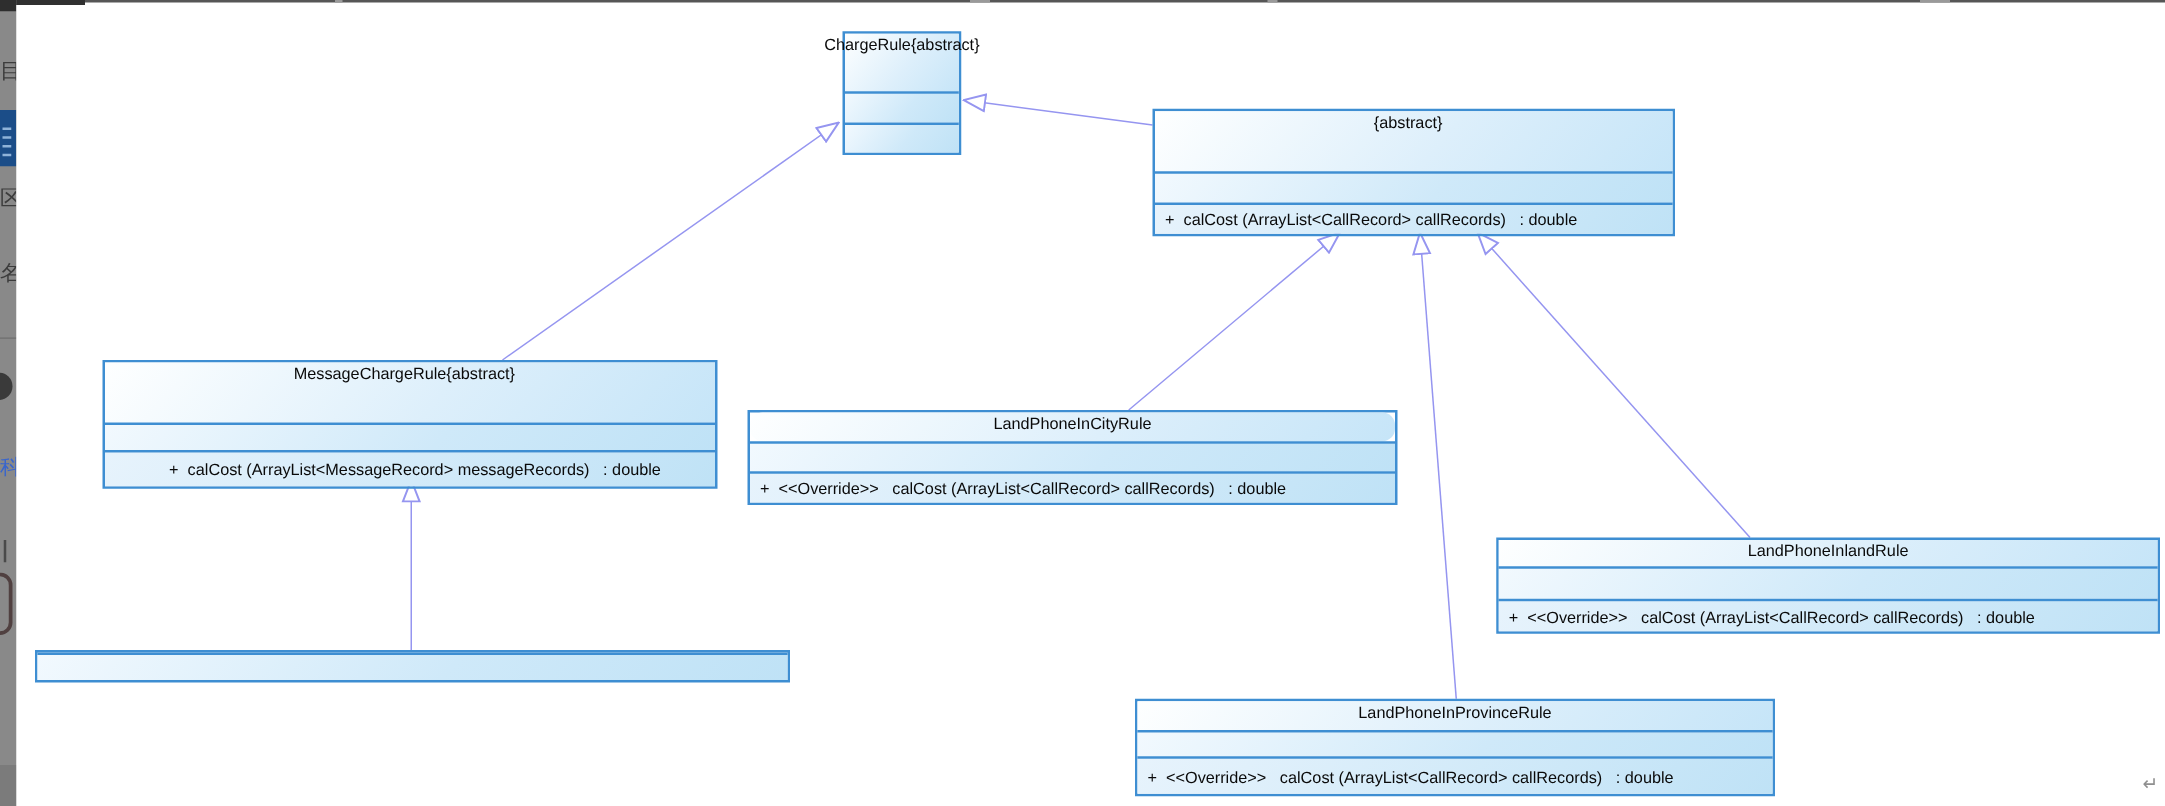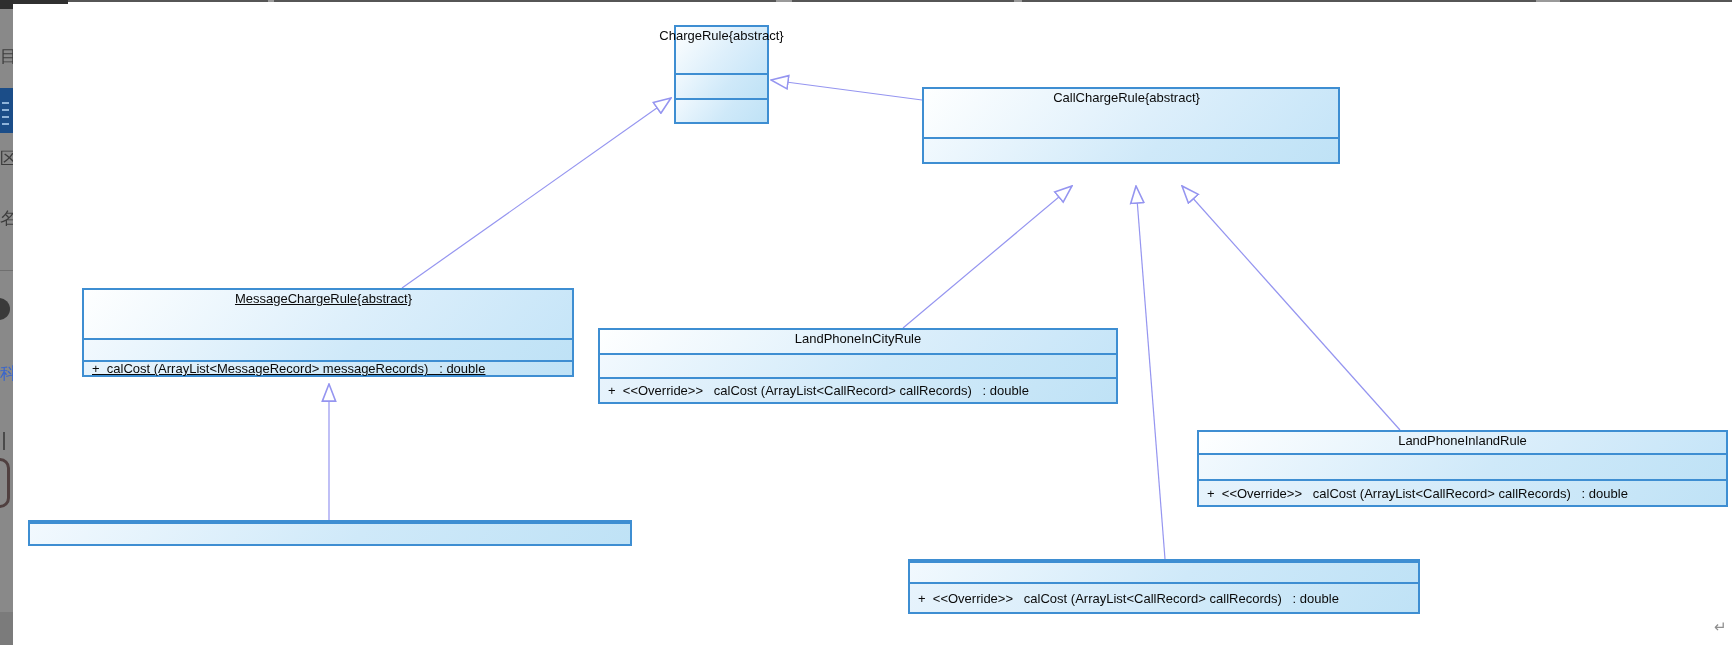--- a/index.html
+++ b/index.html
@@ -63,57 +63,62 @@
       <div class="uml-class" style="left: 674px; top: 25px; width: 95px;">
         <div class="uml-title" style="height: 46px;">
           <div class="uml-cname">ChargeRule</div>
           <div class="uml-stereo stereo-center">{abstract}</div>
         </div>
         <div class="uml-comp" style="height: 25px;"></div>
         <div class="uml-comp" style="height: 24px;"></div>
       </div>
       <div class="uml-class" style="left: 922px; top: 87px; width: 418px;">
         <div class="uml-title" style="height: 48px;">
-          <div class="uml-cname">CallChargeRule</div>
           <div class="uml-stereo stereo-right">{abstract}</div>
         </div>
         <div class="uml-comp" style="height: 25px;"></div>
+        <div class="uml-comp has-text" style="height: 25px;">
+          <span class="uml-op">+  calCost (ArrayList&lt;CallRecord&gt; callRecords)   : double</span>
+        </div>
       </div>
-      <div class="uml-class" style="left: 82px; top: 288px; width: 492px; text-decoration: underline;">
+      <div class="uml-class" style="left: 82px; top: 288px; width: 492px;">
         <div class="uml-title" style="height: 48px;">
           <div class="uml-cname">MessageChargeRule</div>
           <div class="uml-stereo stereo-right">{abstract}</div>
         </div>
         <div class="uml-comp" style="height: 22px;"></div>
-        <div class="uml-comp has-text" style="height: 15px;">
+        <div class="uml-comp has-text" style="height: 29px; justify-content: center;">
           <span class="uml-op">+  calCost (ArrayList&lt;MessageRecord&gt; messageRecords)   : double</span>
         </div>
       </div>
       <div class="uml-class" style="left: 598px; top: 328px; width: 520px;">
-        <div class="uml-title" style="height: 23px;">
+        <div class="uml-title" style="height: 23px; border-radius: 10px;">
           <div class="uml-cname">LandPhoneInCityRule</div>
         </div>
         <div class="uml-comp" style="height: 24px;"></div>
         <div class="uml-comp has-text" style="height: 25px;">
           <span class="uml-op">+  &lt;&lt;Override&gt;&gt;   calCost (ArrayList&lt;CallRecord&gt; callRecords)   : double</span>
         </div>
       </div>
       <div class="uml-class" style="left: 1197px; top: 430px; width: 531px;">
         <div class="uml-title" style="height: 21px; justify-content: center;">
           <div class="uml-cname">LandPhoneInlandRule</div>
         </div>
         <div class="uml-comp" style="height: 26px;"></div>
         <div class="uml-comp has-text" style="height: 26px;">
           <span class="uml-op">+  &lt;&lt;Override&gt;&gt;   calCost (ArrayList&lt;CallRecord&gt; callRecords)   : double</span>
         </div>
       </div>
       <div class="uml-class" style="left: 28px; top: 520px; width: 604px;">
         <div class="uml-comp" style="height: 22px;"></div>
       </div>
       <div class="uml-class" style="left: 908px; top: 559px; width: 512px;">
+        <div class="uml-title" style="height: 23px;">
+          <div class="uml-cname">LandPhoneInProvinceRule</div>
+        </div>
         <div class="uml-comp" style="height: 21px;"></div>
         <div class="uml-comp has-text" style="height: 30px;">
           <span class="uml-op">+  &lt;&lt;Override&gt;&gt;   calCost (ArrayList&lt;CallRecord&gt; callRecords)   : double</span>
         </div>
       </div>
     </div>
 </div>
 
 <div class="left-strip">
     <div id="strip-frags">

